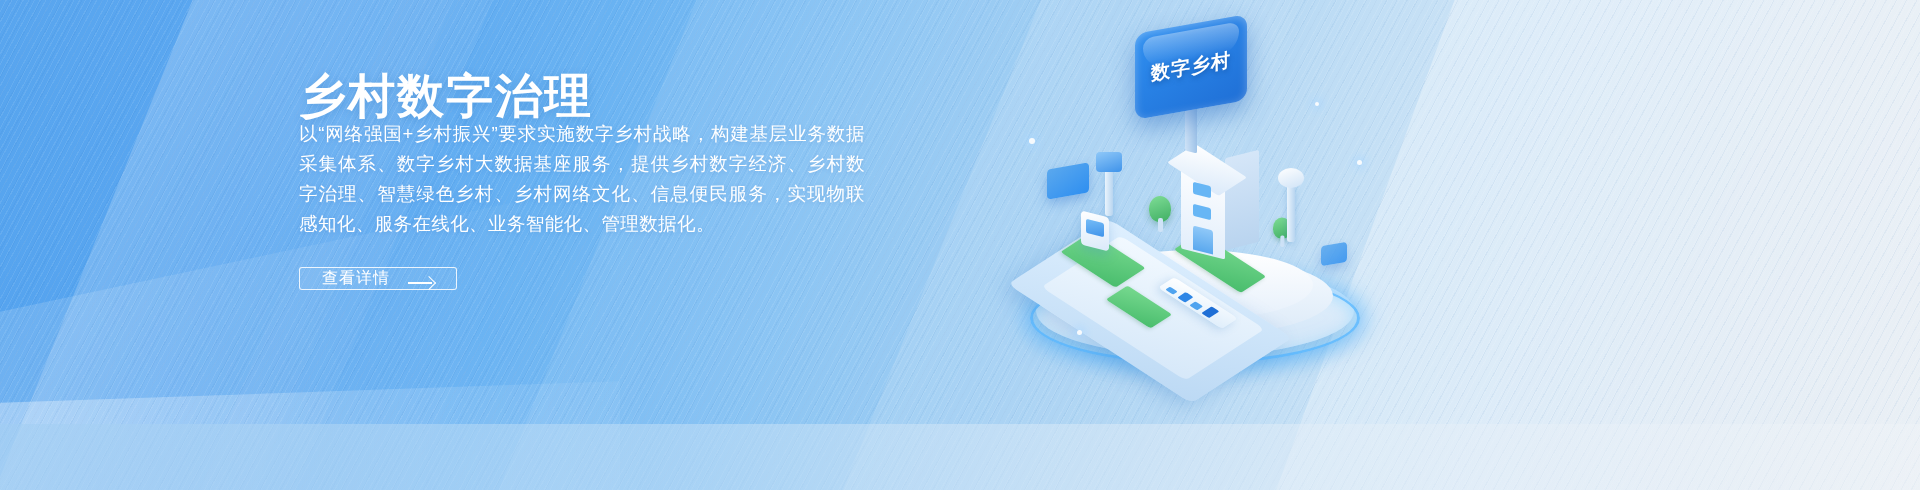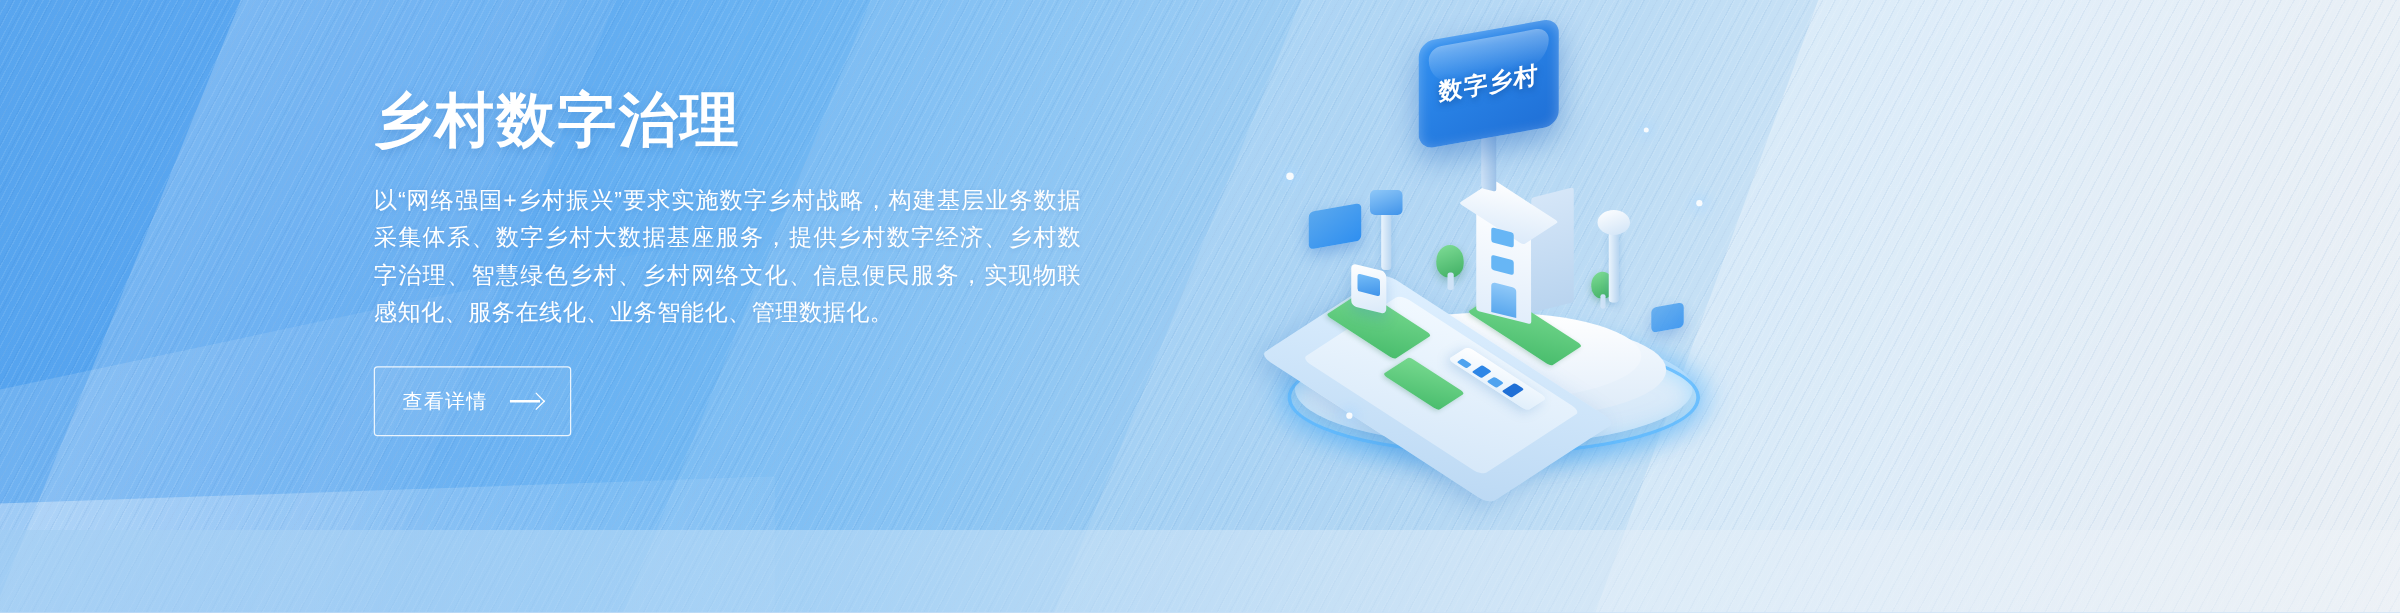--- a/index.html
+++ b/index.html
@@ -113,36 +113,35 @@
   .title {
     font-size:47px;
     line-height:1;
     font-weight:bold;
     color:#ffffff;
     letter-spacing:2px;
     text-shadow:0 2px 8px rgba(20,80,160,0.22);
     white-space:nowrap;
   }
   .desc {
-    margin-top:26px;
     font-size:18.5px;
     line-height:30px;
     color:#ffffff;
     letter-spacing:0.4px;
     text-shadow:0 1px 4px rgba(20,80,160,0.18);
     width:566px;
     text-align:justify;
     text-justify:inter-character;
   }
   .cta {
     margin-top:28px;
     display:inline-flex;
-    align-items:center;
+    align-items:flex-end;
     gap:18px;
-    height:56px;
+    height:23px;
     padding:0 22px;
     border:1px solid rgba(255,255,255,0.85);
     border-radius:3px;
     background:rgba(255,255,255,0.06);
     cursor:pointer;
     user-select:none;
   }
   .cta-label {
     font-size:16px;
     color:#ffffff;

